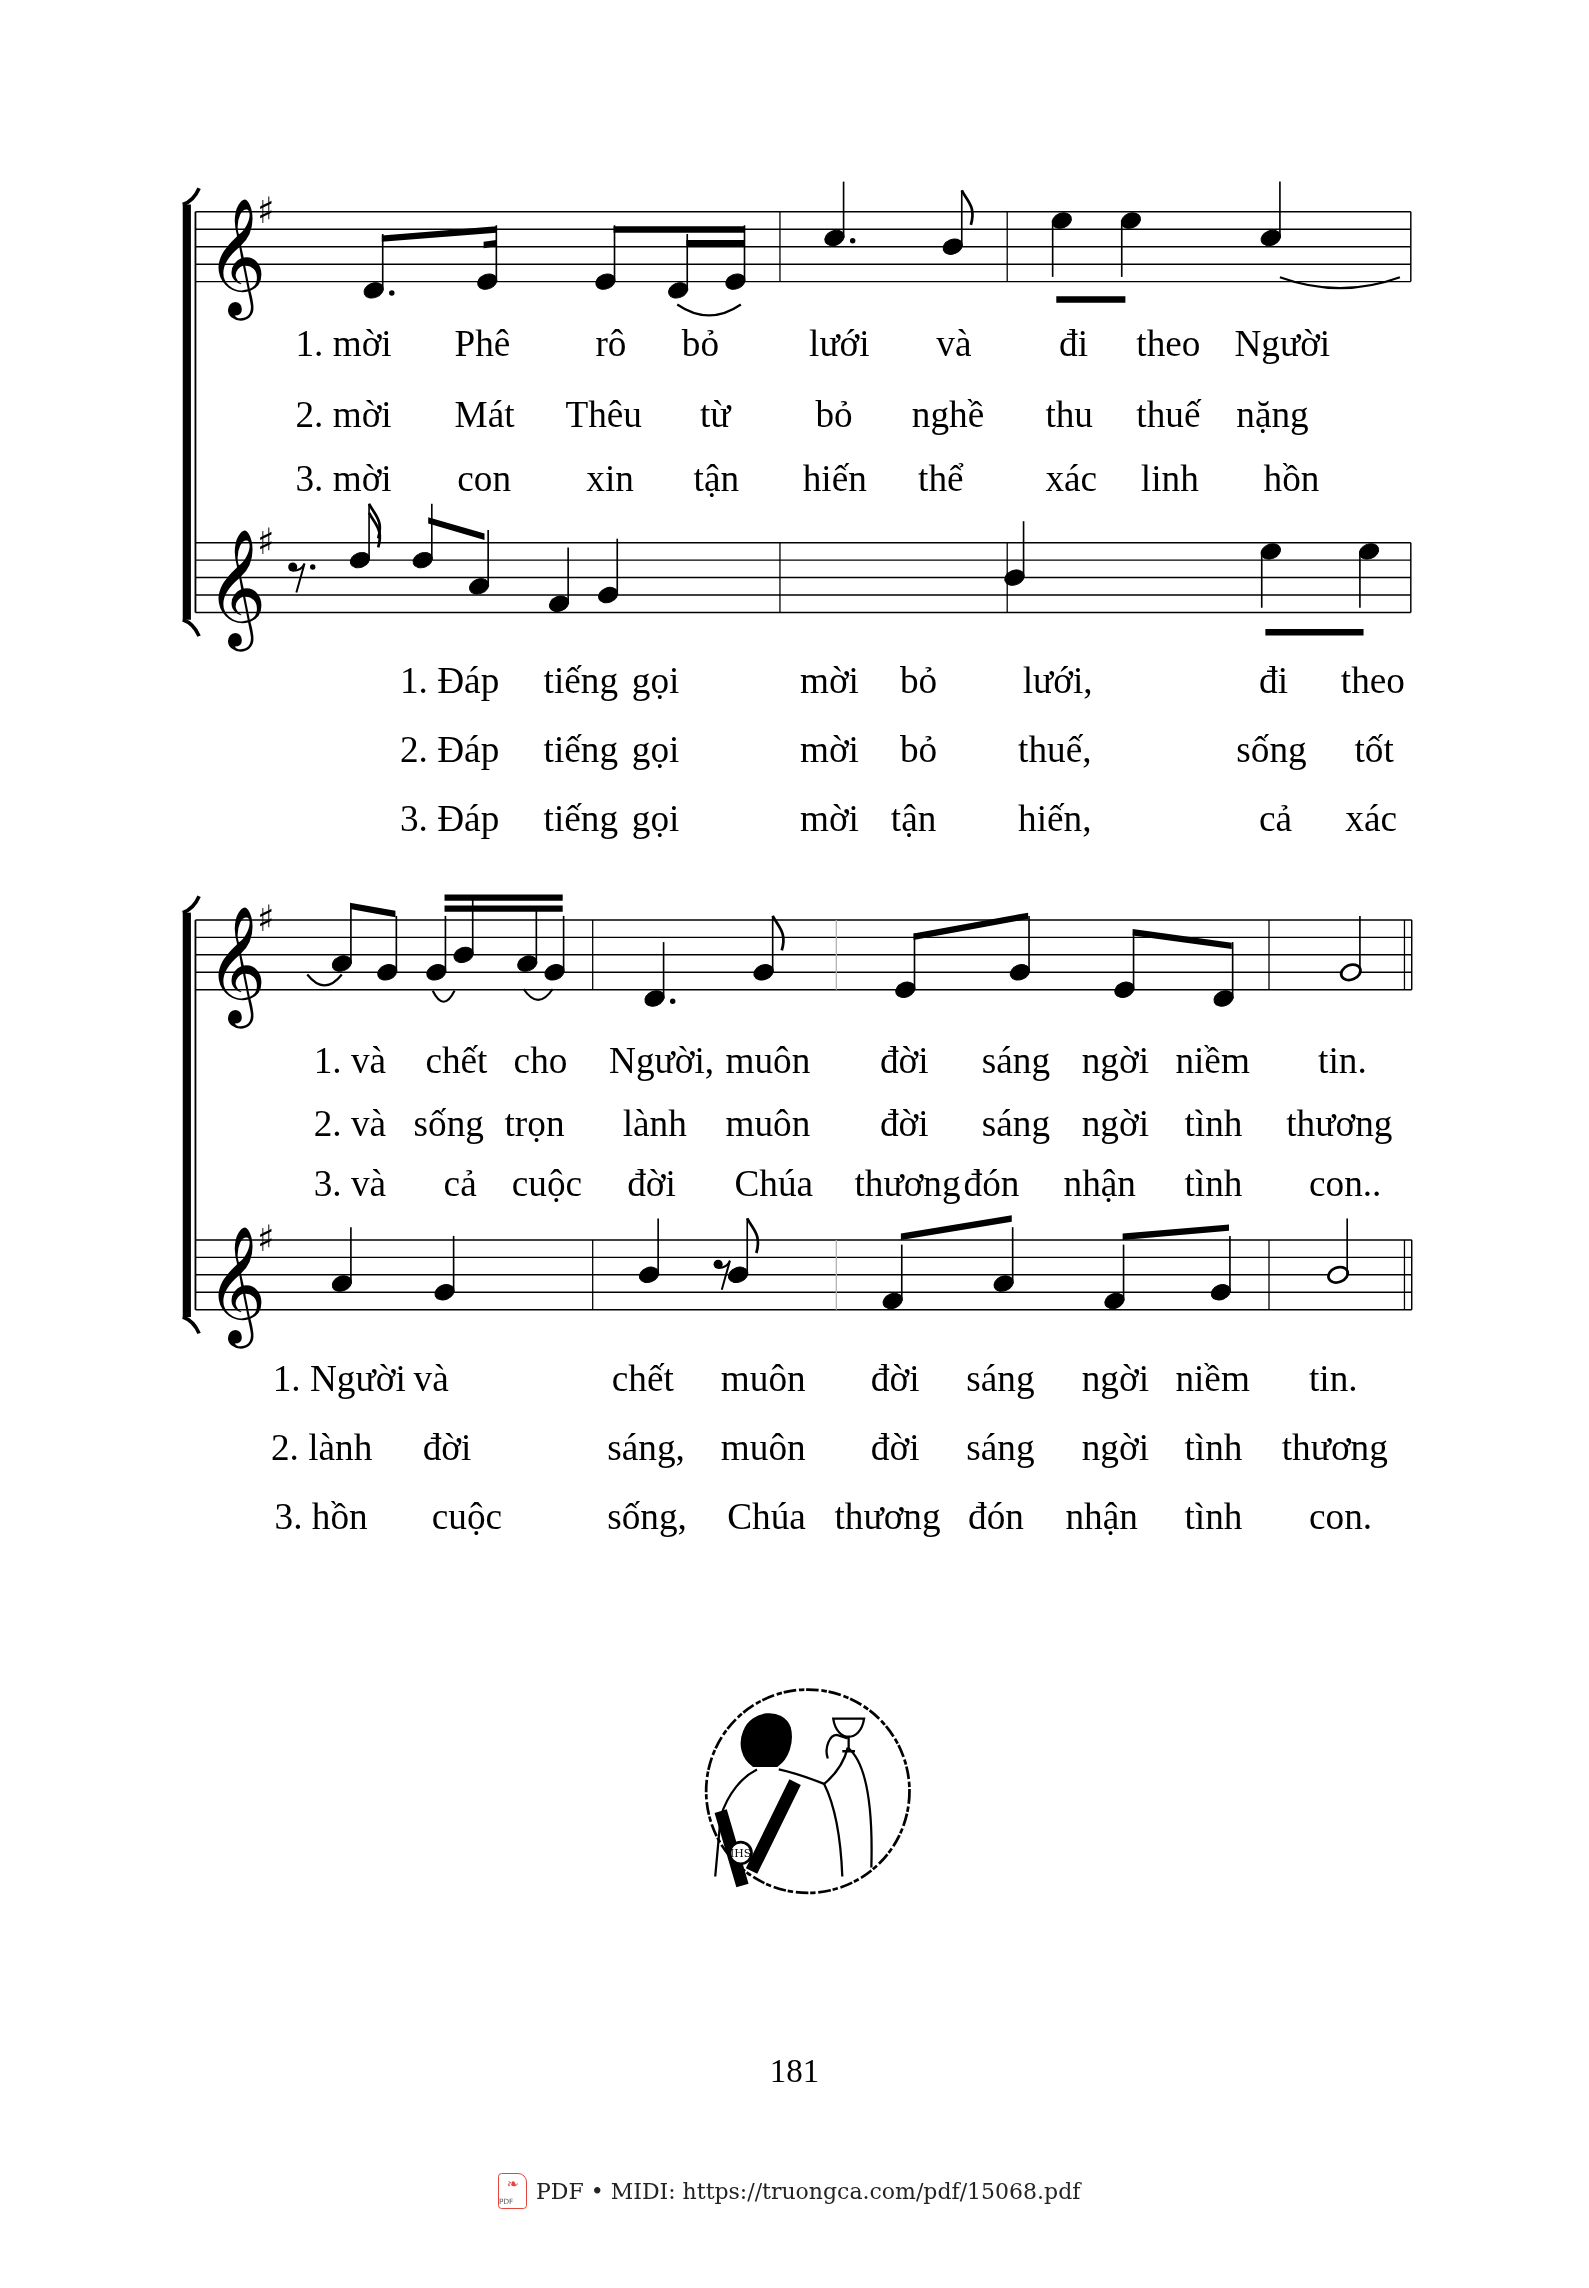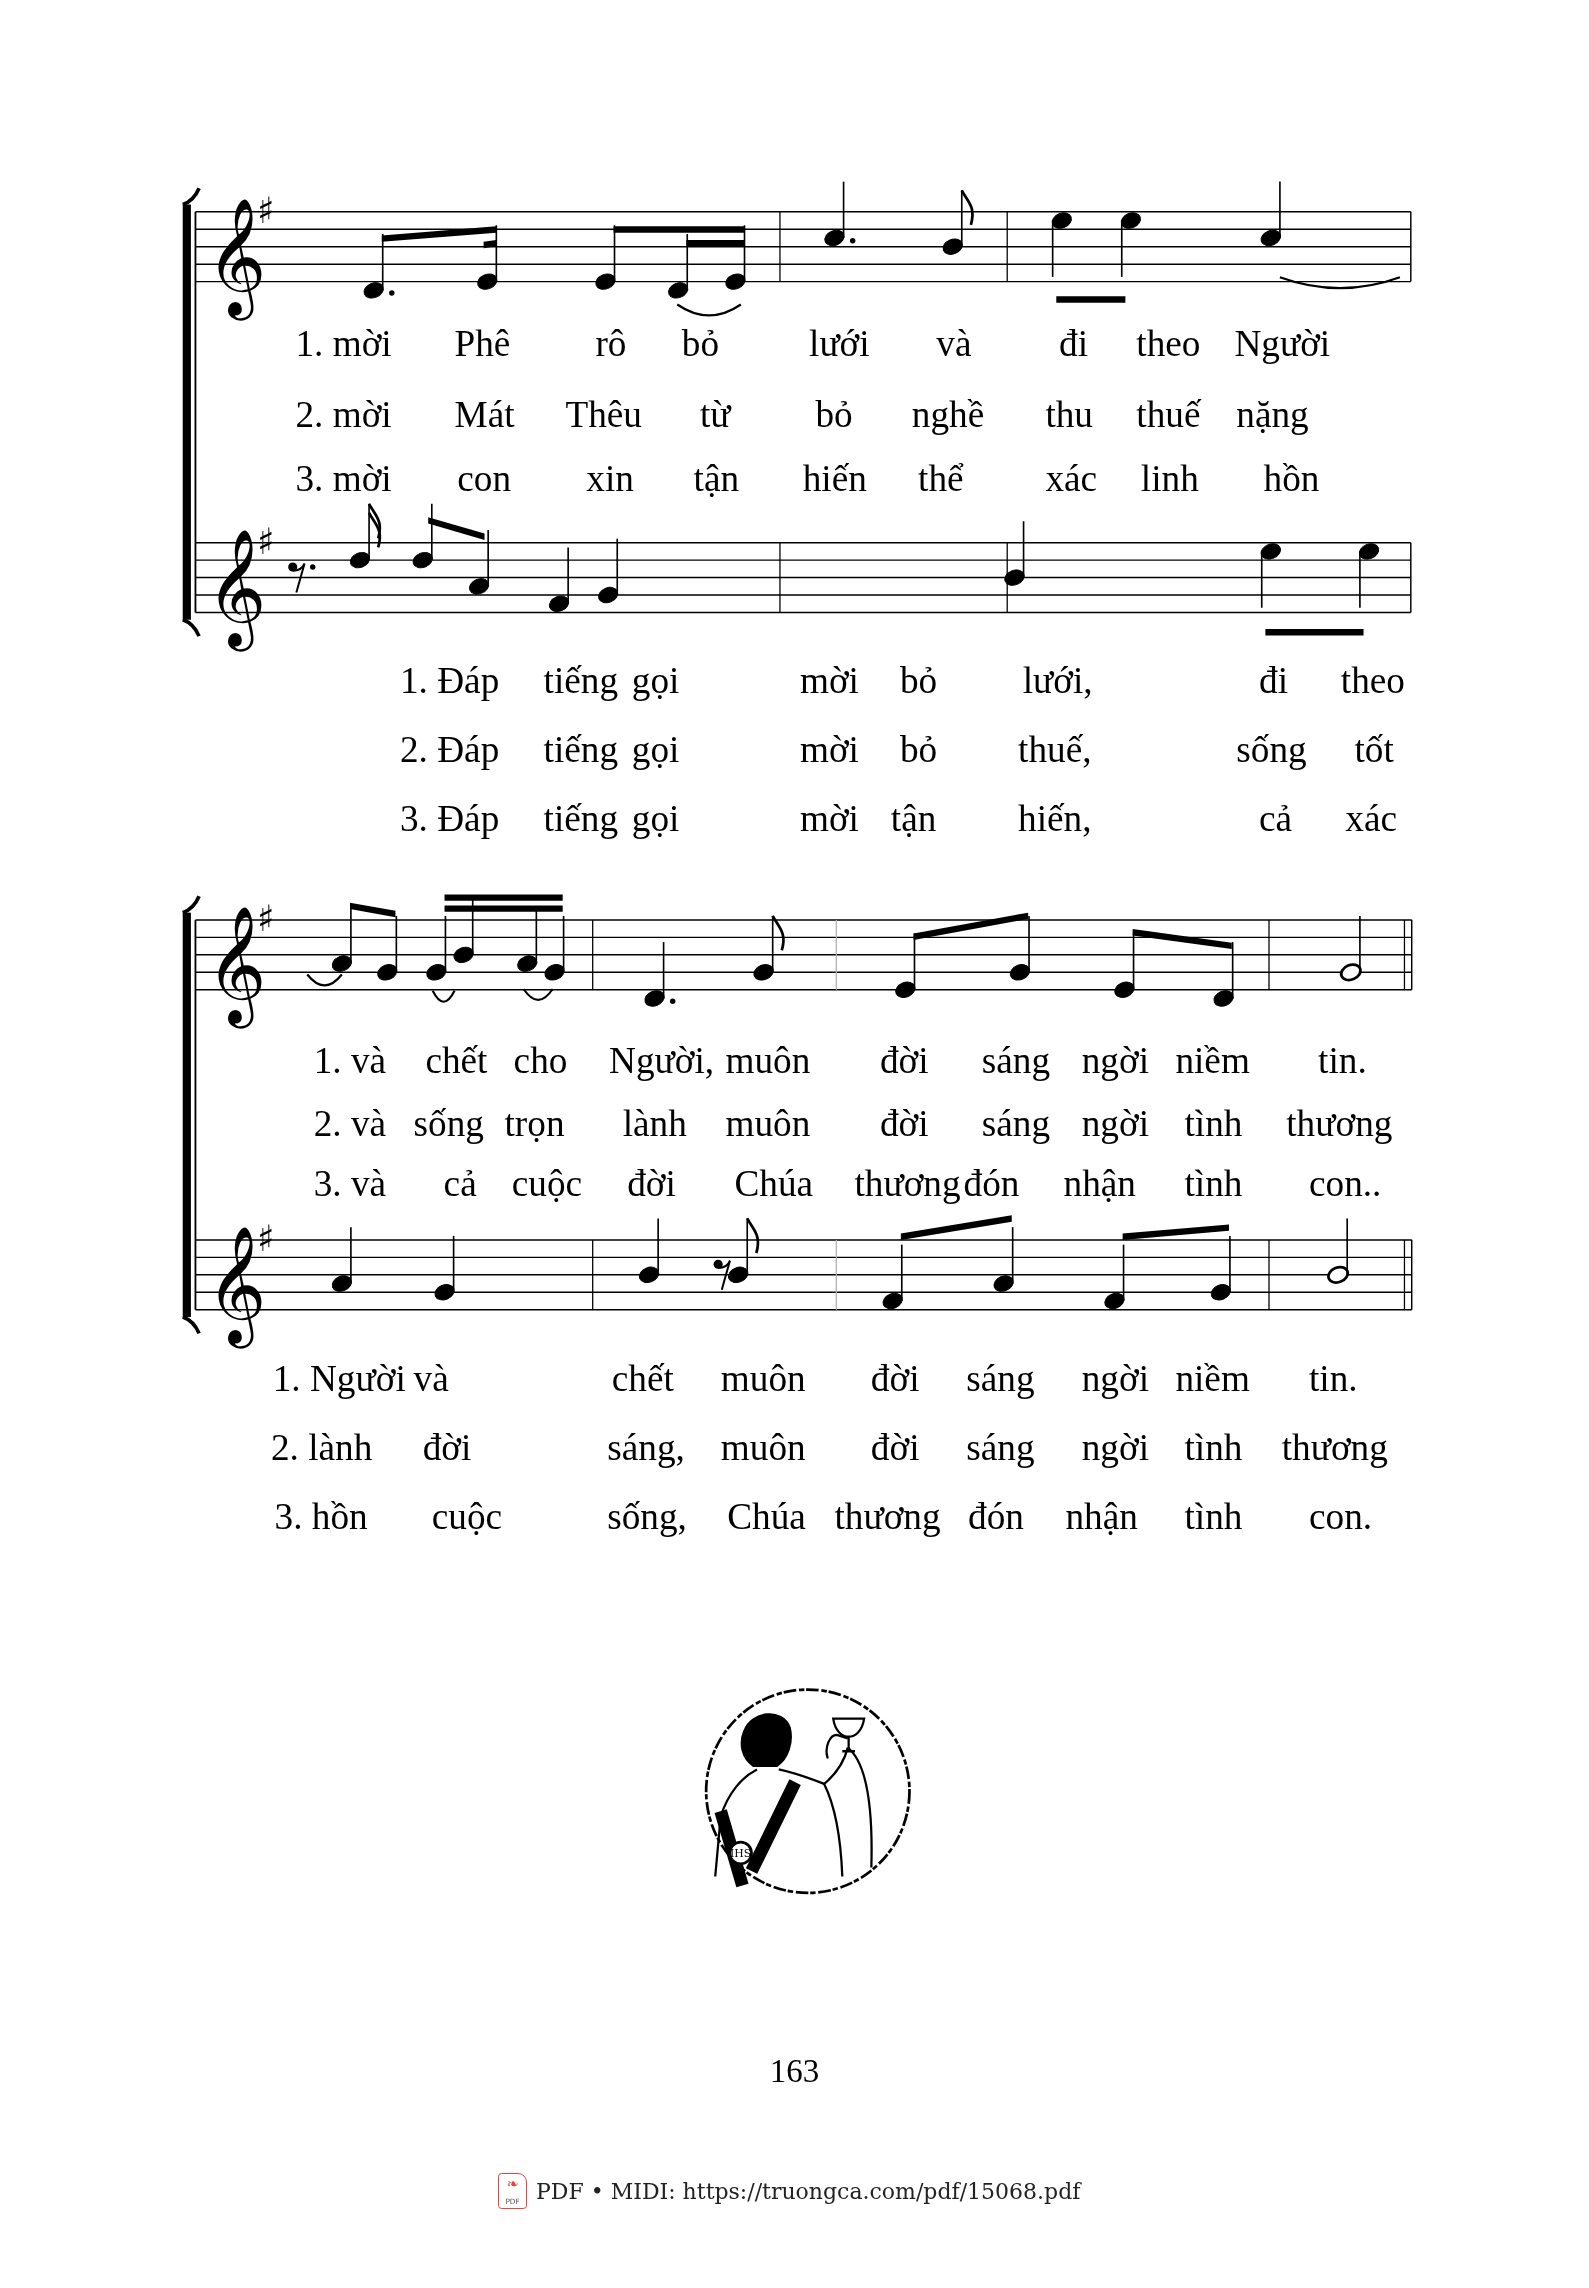--- a/index.html
+++ b/index.html
@@ -3,21 +3,21 @@
 <meta charset="utf-8">
 <style>
   html, body { margin:0; padding:0; background:#ffffff; }
   body { width:1589px; height:2288px; position:relative; overflow:hidden; font-family:"DejaVu Serif", serif; color:#000; }
   #score { position:absolute; left:0; top:0; width:1589px; height:2288px; }
   .lyric { font-family:"Liberation Serif", "DejaVu Serif", serif; font-size:41px; fill:#000; }
   .pagenum { position:absolute; left:0; width:1589px; top:2053px; text-align:center; font-family:"Liberation Serif", serif; font-size:33px; }
   .footer { position:absolute; top:2171px; left:498px; height:40px; display:flex; align-items:center; gap:9px; font-family:"DejaVu Serif", serif; font-size:22px; color:#222; }
   .pdf-icon { width:29px; height:36px; border:1.8px solid #e2463c; border-radius:3.6px 9px 3.6px 3.6px; box-sizing:border-box; position:relative; background:#fff; }
   .pdf-icon .glyph { position:absolute; top:1.8px; left:0; width:100%; text-align:center; color:#e2463c; font-size:14.5px; line-height:16.4px; font-family:"DejaVu Sans", sans-serif; }
-  .pdf-icon .tag { position:absolute; bottom:1.8px; left:0; width:100%; text-align:center; color:#555; font-size:7.3px; font-family:"DejaVu Sans", sans-serif; }
+  .pdf-icon .tag { position:absolute; bottom:1.8px; left:0; width:100%; text-align:left; color:#555; font-size:7.3px; font-family:"DejaVu Sans", sans-serif; }
   .illustration { position:absolute; left:688px; top:1675px; width:236px; height:236px; }
 </style>
 </head>
 <body>
 
 <svg id="score" xmlns="http://www.w3.org/2000/svg" width="1589" height="2288" viewBox="0 0 1748 2517">
     <g>
       <g>
         <rect x="201" y="225" width="9" height="456.79999999999995" fill="#000000"></rect>
         <path d="M 201 225 Q 213 221 219 207" stroke="#000000" stroke-width="4" fill="none"></path>
@@ -429,21 +429,21 @@
   <g fill="none" stroke="#000" stroke-width="2.5">
     <path d="M160 48 L 194 48 C 192 62, 184 68, 177 68 C 170 68, 162 62, 160 48 Z"></path>
     <path d="M177 68 L 177 82 M 170 84 L 184 84"></path>
   </g>
   <g>
     <circle cx="58" cy="196" r="12" fill="#fff" stroke="#000" stroke-width="3"></circle>
     <text x="58" y="201" text-anchor="middle" font-size="12" font-family="DejaVu Serif, serif">IHS</text>
   </g>
 </svg>
 
-<div class="pagenum">163</div>
+<div class="pagenum">181</div>
 
 <div class="footer">
   <div class="pdf-icon">
     <div class="glyph">❧</div>
     <div class="tag">PDF</div>
   </div>
   <span>PDF • MIDI: https://truongca.com/pdf/15068.pdf</span>
 </div>
 
 

